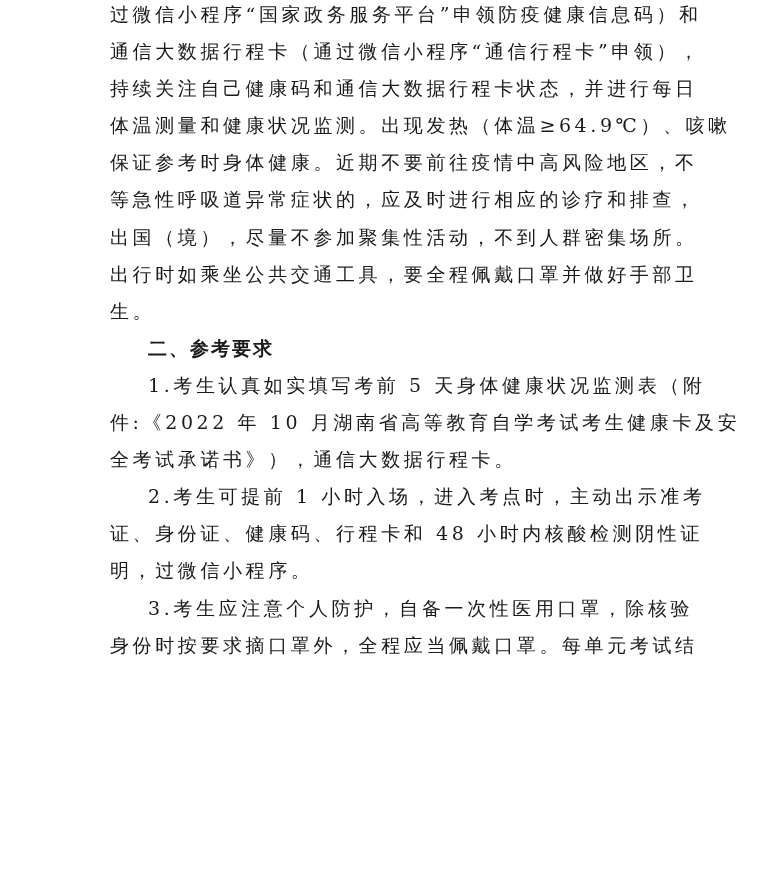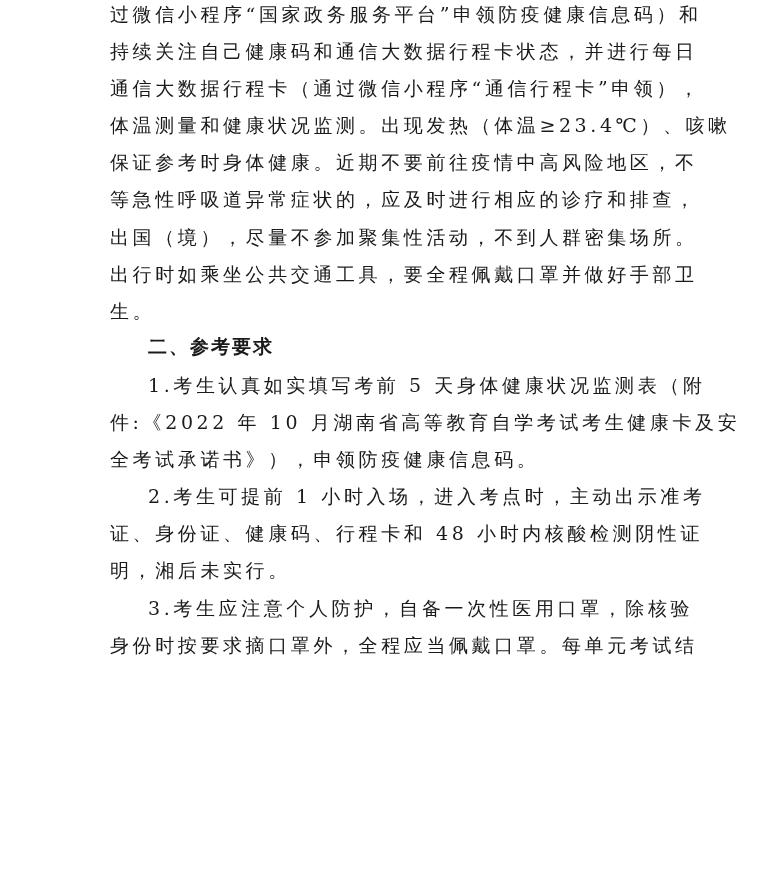--- a/index.html
+++ b/index.html
@@ -34,21 +34,21 @@
   }
   .line.last {
     text-align-last: left;
   }
   .indent {
     padding-left: 38px;
     width: 514px;
   }
   .heading {
     font-weight: bold;
-    font-family: Liberation Mono, monospace;
+    font-family: Liberation Sans, sans-serif;
     letter-spacing: 2px;
     text-align-last: left;
   }
   .heading.h2 {
     padding-left: 38px;
     width: 514px;
   }
   .heading.h3 {
     padding-left: 42px;
     width: 510px;
@@ -57,43 +57,43 @@
     font-weight: bold;
   }
 </style>
 </head>
 <body>
 
 <div class="page">
 
   <div>
     <span class="line">过微信小程序“国家政务服务平台”申领防疫健康信息码）和</span>
+    <span class="line">通信大数据行程卡（通过微信小程序“通信行程卡”申领），</span>
     <span class="line">持续关注自己健康码和通信大数据行程卡状态，并进行每日</span>
-    <span class="line">通信大数据行程卡（通过微信小程序“通信行程卡”申领），</span>
-    <span class="line">体温测量和健康状况监测。出现发热（体温≥23.4℃）、咳嗽</span>
+    <span class="line">体温测量和健康状况监测。出现发热（体温≥64.9℃）、咳嗽</span>
     <span class="line">保证参考时身体健康。近期不要前往疫情中高风险地区，不</span>
     <span class="line">等急性呼吸道异常症状的，应及时进行相应的诊疗和排查，</span>
     <span class="line">出国（境），尽量不参加聚集性活动，不到人群密集场所。</span>
     <span class="line">出行时如乘坐公共交通工具，要全程佩戴口罩并做好手部卫</span>
     <span class="line last">生。</span>
   </div>
 
   <div>
     <span class="line heading h2">二、参考要求</span>
 
     <div>
       <span class="line indent">1.考生认真如实填写考前 5 天身体健康状况监测表（附</span>
       <span class="line">件:《2022 年 10 月湖南省高等教育自学考试考生健康卡及安</span>
-      <span class="line last">全考试承诺书》），申领防疫健康信息码。</span>
+      <span class="line last">全考试承诺书》），通信大数据行程卡。</span>
     </div>
 
     <div>
       <span class="line indent">2.考生可提前 1 小时入场，进入考点时，主动出示准考</span>
       <span class="line">证、身份证、健康码、行程卡和 48 小时内核酸检测阴性证</span>
-      <span class="line last">明，湘后未实行。</span>
+      <span class="line last">明，过微信小程序。</span>
     </div>
 
     <div>
       <span class="line indent">3.考生应注意个人防护，自备一次性医用口罩，除核验</span>
       <span class="line">身份时按要求摘口罩外，全程应当佩戴口罩。每单元考试结</span>
     </div>
   </div>
 
 
 </div>

